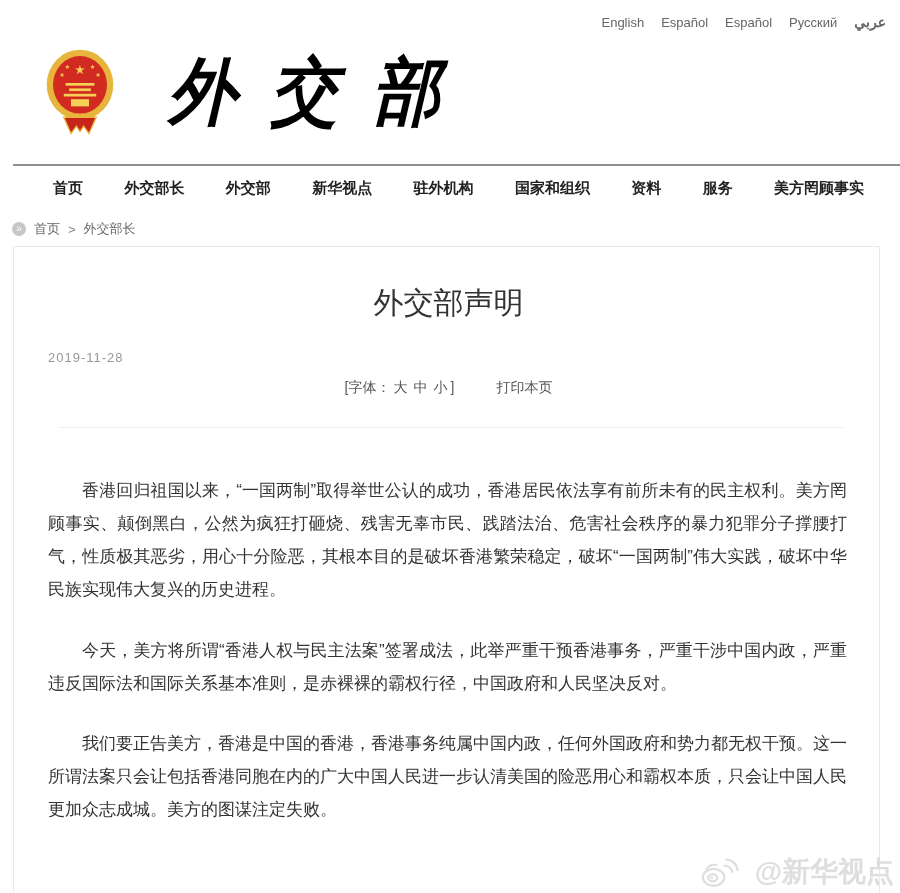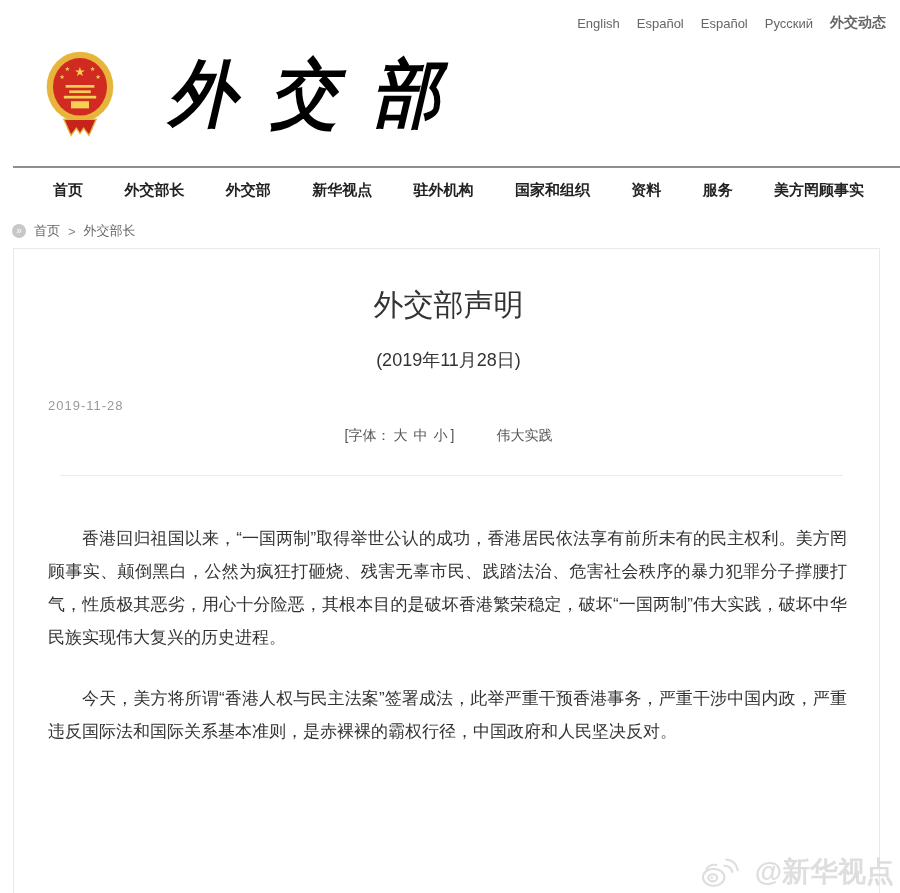--- a/index.html
+++ b/index.html
@@ -108,21 +108,21 @@
   .watermark svg { width: 40px; height: 34px; }
 </style>
 </head>
 <body>
 
 <div class="lang-bar">
   <a>English</a>
   <a>Español</a>
   <a>Español</a>
   <a>Русский</a>
-  <a class="arabic">外交动态</a>
+  <a class="arabic">عربي</a>
 </div>
 
 <div class="logo-row">
   <svg class="emblem" viewBox="0 0 80 100" xmlns="http://www.w3.org/2000/svg">
     <ellipse cx="40" cy="42" rx="37" ry="39" fill="#e7b53b"></ellipse>
     <ellipse cx="40" cy="42" rx="30" ry="32" fill="#d12a21"></ellipse>
     <text x="40" y="30" font-size="14" fill="#f6cf55" text-anchor="middle">★</text>
     <text x="26" y="24" font-size="7" fill="#f6cf55" text-anchor="middle">★</text>
     <text x="54" y="24" font-size="7" fill="#f6cf55" text-anchor="middle">★</text>
     <text x="20" y="33" font-size="7" fill="#f6cf55" text-anchor="middle">★</text>
@@ -150,32 +150,32 @@
 
 <div class="breadcrumb">
   <span class="crumb-icon">»</span>
   <a>首页</a>
   <span class="crumb-sep">&gt;</span>
   <a>外交部长</a>
 </div>
 
 <div class="content-box">
   <h1 class="article-title">外交部声明</h1>
-  <div class="article-subtitle">(2019年11月28日)</div>
   <div class="article-date">2019-11-28</div>
 
   <div class="article-tools">
-    <span>[字体：</span><span class="font-opt">大</span><span class="font-opt">中</span><span class="font-opt">小</span><span>]</span><a class="print-link">伟大实践</a>
+    <span>[字体：</span><span class="font-opt">大</span><span class="font-opt">中</span><span class="font-opt">小</span><span>]</span><a class="print-link">打印本页</a>
   </div>
 
   <hr class="title-separator">
 
   <div class="article-body">
     <p>香港回归祖国以来，“一国两制”取得举世公认的成功，香港居民依法享有前所未有的民主权利。美方罔顾事实、颠倒黑白，公然为疯狂打砸烧、残害无辜市民、践踏法治、危害社会秩序的暴力犯罪分子撑腰打气，性质极其恶劣，用心十分险恶，其根本目的是破坏香港繁荣稳定，破坏“一国两制”伟大实践，破坏中华民族实现伟大复兴的历史进程。</p>
     <p>今天，美方将所谓“香港人权与民主法案”签署成法，此举严重干预香港事务，严重干涉中国内政，严重违反国际法和国际关系基本准则，是赤裸裸的霸权行径，中国政府和人民坚决反对。</p>
+    <p>我们要正告美方，香港是中国的香港，香港事务纯属中国内政，任何外国政府和势力都无权干预。这一所谓法案只会让包括香港同胞在内的广大中国人民进一步认清美国的险恶用心和霸权本质，只会让中国人民更加众志成城。美方的图谋注定失败。</p>
 
   </div>
 </div>
 
 <div class="watermark">
   <svg viewBox="0 0 44 38" xmlns="http://www.w3.org/2000/svg" fill="none" stroke="#dedede" stroke-width="2.4">
     <ellipse cx="16" cy="25" rx="12" ry="9.5"></ellipse>
     <ellipse cx="15" cy="25.5" rx="5" ry="4"></ellipse>
     <circle cx="14" cy="25.5" r="1.4" fill="#dedede" stroke="none"></circle>
     <path d="M28 12 q7 0 9 7" stroke-linecap="round"></path>

